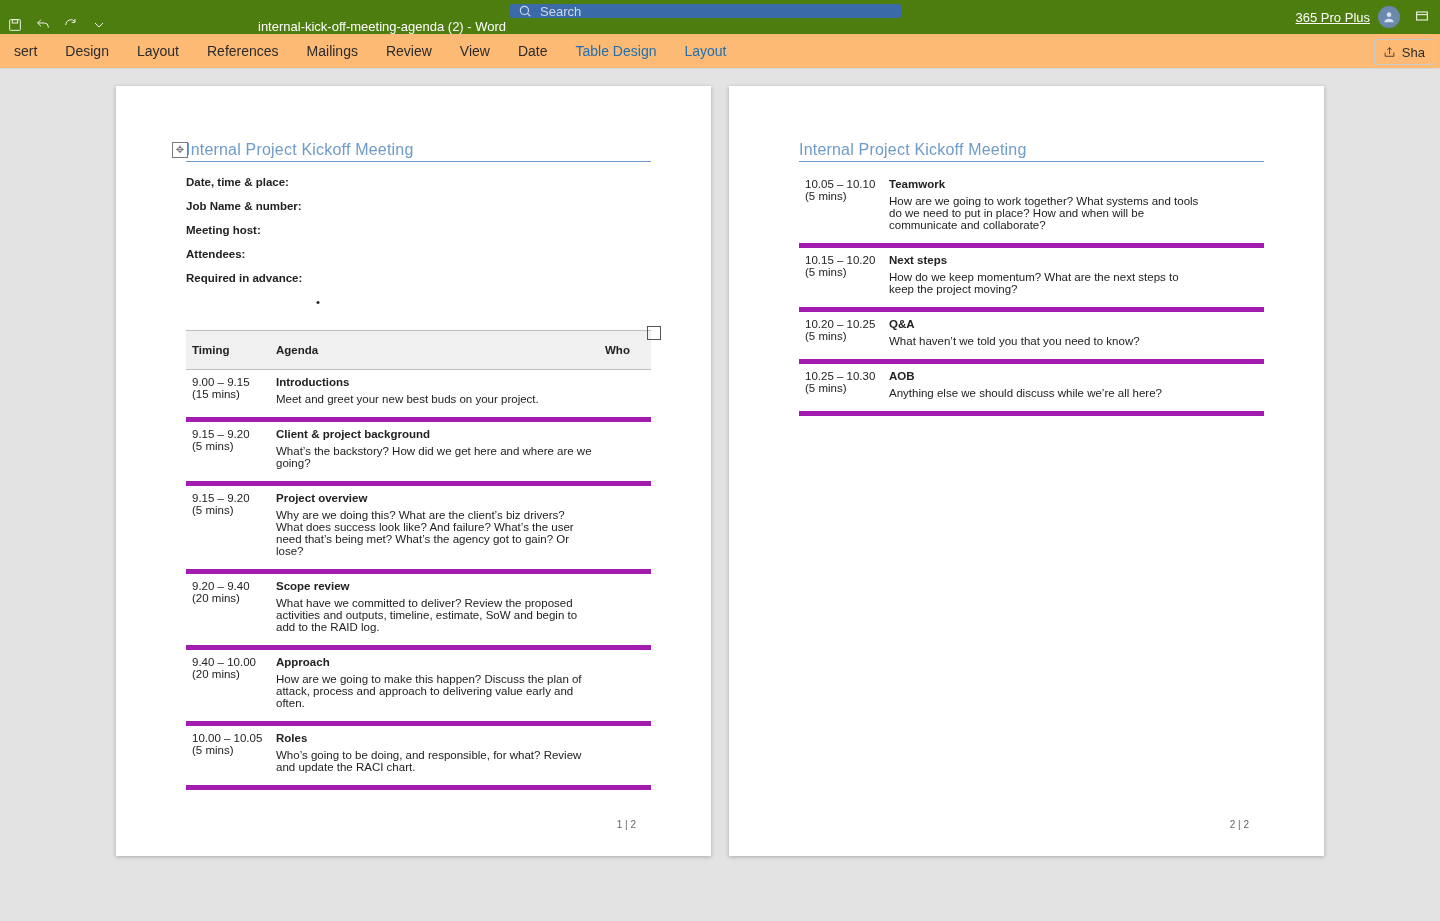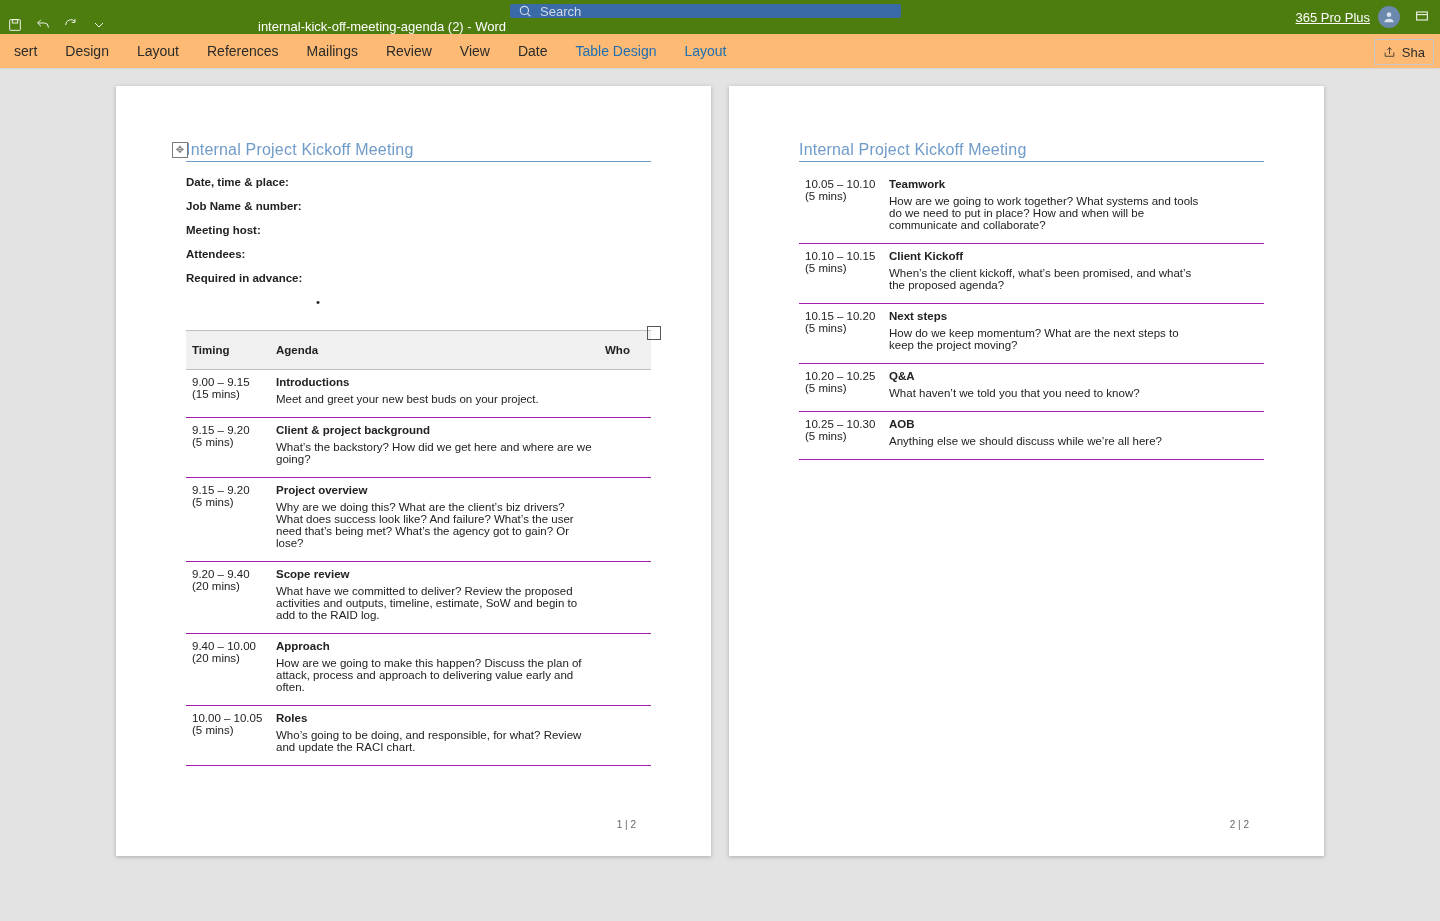--- a/index.html
+++ b/index.html
@@ -27,21 +27,21 @@
   .page{width:595px;height:770px;background:#fff;box-shadow:0 1px 4px rgba(0,0,0,.25);position:relative;padding:55px 60px 30px 70px;box-sizing:border-box;}
   .doc-title{color:#6f9bc9;font-size:16px;border-bottom:1px solid #6f9bc9;padding-bottom:2px;letter-spacing:.2px;}
   .anchor{position:absolute;left:56px;top:56px;width:14px;height:14px;border:1px solid #7a7a7a;display:flex;align-items:center;justify-content:center;font-size:10px;color:#7a7a7a;line-height:1;}
   .fields{margin-top:14px;font-size:11.5px;color:#222;}
   .fields div{font-weight:700;margin-bottom:12px;}
   .bullet{font-weight:400 !important;padding-left:130px;}
   .checkbox-dec{position:absolute;right:50px;top:240px;width:12px;height:12px;border:1px solid #555;}
 
   table.agenda{width:100%;border-collapse:collapse;font-size:11.5px;color:#222;margin-top:22px;}
   table.agenda th{background:#f0f0f0;text-align:left;font-weight:700;padding:13px 6px;border-top:1px solid #bfbfbf;border-bottom:1px solid #bfbfbf;}
-  table.agenda td{vertical-align:top;padding:6px 6px 12px 6px;border-bottom:1px solid #a21caf;}
+  table.agenda td{vertical-align:top;padding:6px 6px 12px 6px;border-bottom:5px solid #a21caf;}
   .timing{width:72px;white-space:nowrap;}
   .dur{font-weight:400;}
   .item-title{font-weight:700;margin-bottom:5px;}
   .item-desc{font-weight:400;}
   .who{width:40px;}
 
   .pagenum{position:absolute;bottom:26px;font-size:10px;color:#666;}
   .page1 .pagenum{right:75px;}
   .page2 .pagenum{right:75px;}
 
@@ -207,28 +207,20 @@
       <tbody id="tbody2">
           <tr>
             <td class="timing">10.05 – 10.10<br><span class="dur">(5 mins)</span></td>
             <td>
               <div class="item-title">Teamwork</div>
               <div class="item-desc">How are we going to work together? What systems and tools do we need to put in place? How and when will be communicate and collaborate?</div>
             </td>
             <td class="who"></td>
           </tr>
           <tr>
-            <td class="timing">10.10 – 10.15<br><span class="dur">(5 mins)</span></td>
-            <td>
-              <div class="item-title">Client Kickoff</div>
-              <div class="item-desc">When’s the client kickoff, what’s been promised, and what’s the proposed agenda?</div>
-            </td>
-            <td class="who"></td>
-          </tr>
-          <tr>
             <td class="timing">10.15 – 10.20<br><span class="dur">(5 mins)</span></td>
             <td>
               <div class="item-title">Next steps</div>
               <div class="item-desc">How do we keep momentum? What are the next steps to keep the project moving?</div>
             </td>
             <td class="who"></td>
           </tr>
           <tr>
             <td class="timing">10.20 – 10.25<br><span class="dur">(5 mins)</span></td>
             <td>

